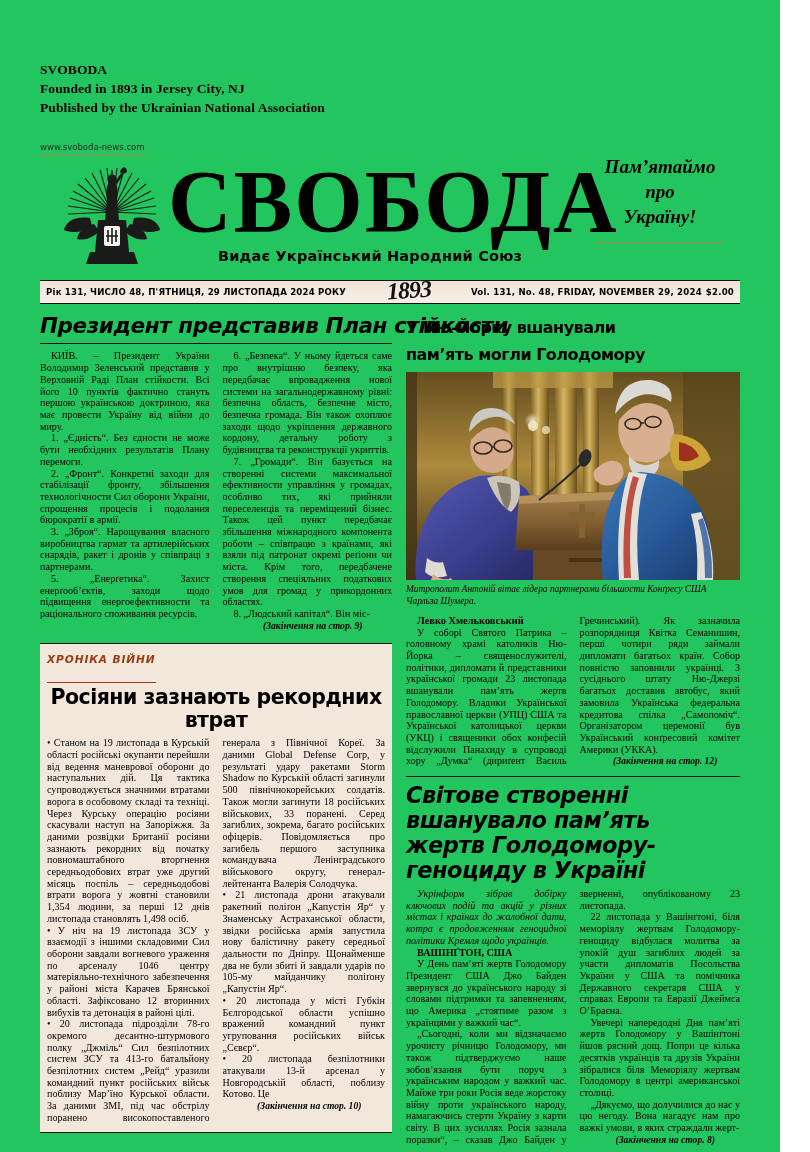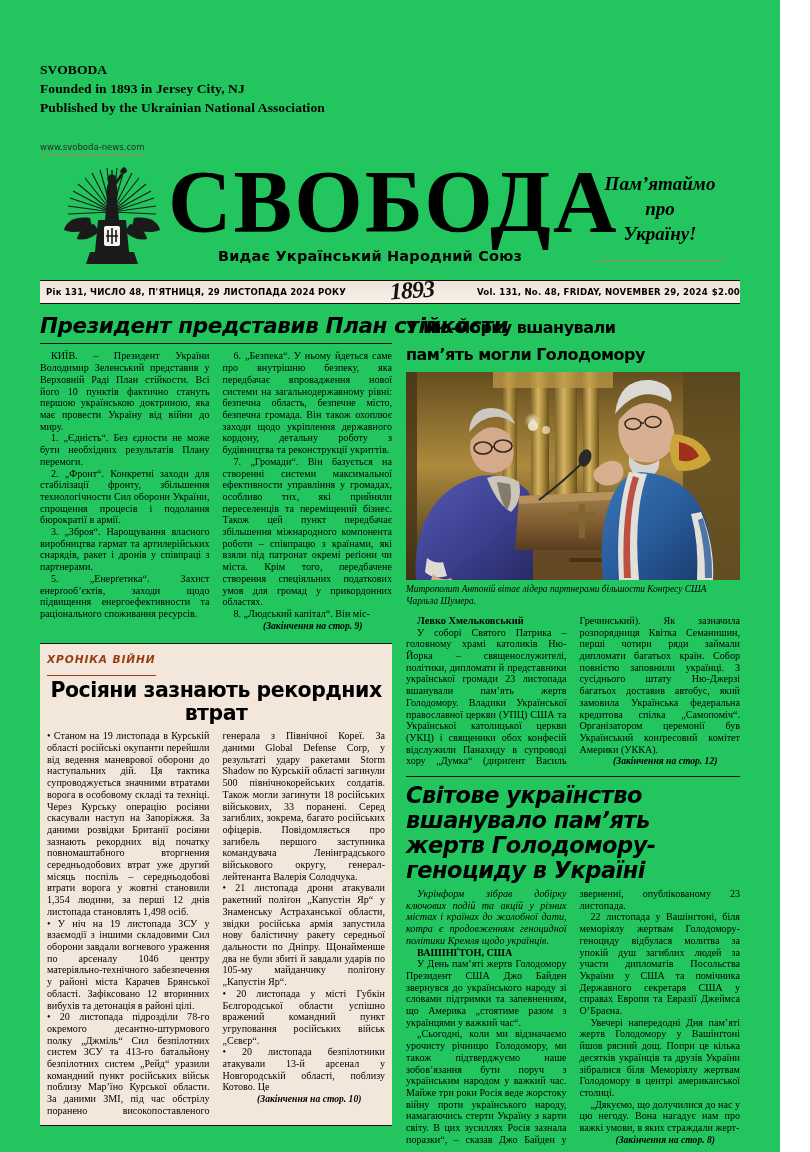--- a/index.html
+++ b/index.html
@@ -76,21 +76,21 @@
   .logotype .sub {
     font-family: "DejaVu Sans", sans-serif;
     font-size: 14.5px;
     font-weight: bold;
     letter-spacing: .2px;
     margin-top: -2px;
   }
   .slogan {
     position: absolute;
     right: 0;
-    top: 17px;
+    top: 0;
     width: 160px;
     text-align: center;
     font-family: "Liberation Serif", serif;
     font-style: italic;
     font-weight: bold;
     font-size: 19px;
     line-height: 25px;
   }
   .slogan .rule {
     margin-top: 14px;
@@ -111,21 +111,21 @@
     display: flex;
     align-items: center;
     font-family: "DejaVu Sans", sans-serif;
     font-size: 8.6px;
     font-weight: bold;
     letter-spacing: .2px;
   }
   .dl-left  { padding-left: 6px; flex: 0 0 auto; }
   .dl-mid   { flex: 1 1 auto; text-align: center; position: relative; }
   .dl-right { flex: 0 0 auto; padding-right: 4px; }
-  .dl-price { }
+  .dl-price { padding-right: 6px; }
   .year1893 {
     position: absolute;
     left: 50%;
     top: -15px;
     transform: translateX(-50%) rotate(-4deg);
     font-family: "Liberation Serif", serif;
     font-style: italic;
     font-weight: bold;
     font-size: 24px;
     color: #111;
@@ -219,21 +219,21 @@
   }
   .kicker {
     font-family: "DejaVu Sans", sans-serif;
     font-weight: bold;
     font-style: italic;
     font-size: 10.6px;
     letter-spacing: .9px;
     color: #9a3b12;
     border-bottom: 1.2px solid #9a3b12;
     display: inline-block;
-    padding-bottom: 10px;
+    padding-bottom: 17px;
     margin-bottom: 3px;
     text-align: right;
   }
   .chronicle .hl-big { text-align: center; font-size: 20.5px; line-height: 23px; margin-bottom: 5px;}
 
   
   .photo {
     width: 100%;
     height: 208px;
     margin-top: 4px;
@@ -501,21 +501,21 @@
           <p class="byline">Левко Хмельковський</p>
           <p>У соборі Святого Патрика – головному храмі католиків Ню-Йорка – священослужителі, політики, дипломати й представники української громади 23 листопада вшанували пам’ять жертв Голодомору.  Владики Української православної церкви (УПЦ) США та Української католицької церкви (УКЦ) і священики обох конфесій відслужили Панахиду в супроводі хору „Думка“ (дириґент Василь Гречинський). Як зазначила розпорядниця Квітка Семанишин, перші чотири ряди займали дипломати багатьох країн. Собор повністю заповнили українці. З сусіднього штату Ню-Джерзі багатьох доставив автобус, який замовила Українська федеральна кредитова спілка „Самопоміч“. Організатором церемонії був Український конґресовий комітет Америки (УККА).</p>
           <p class="jump">(Закінчення на стор. 12)</p>
         </div>
       </div>
 
       <div class="hr-thick"></div>
 
       <div>
         <div class="hl-slant">
-          <div>Світове українство вшанувало пам’ять</div>
+          <div>Світове створенні вшанувало пам’ять</div>
           <div>жертв Голодомору-геноциду в Україні</div>
         </div>
         <div class="twocol" style="margin-top:5px">
           <p class="lead-italic">Укрінформ зібрав добірку ключових подій та акцій у різних містах і країнах до жалобної дати, котра є продовженням геноцидної політики Кремля щодо українців.</p>
           <p class="subhead">ВАШІНҐТОН, США</p>
           <p>У День пам’яті жертв Голодомору Президент США Джо Байден звернувся до українського народу зі словами підтримки та запевненням, що Америка „стоятиме разом з українцями у важкий час“.</p>
           <p>„Сьогодні, коли ми відзначаємо урочисту річницю Голодомору, ми також підтверджуємо наше зобов’язання бути поруч з українським народом у важкий час. Майже три роки Росія веде жорстоку війну проти українського народу, намагаючись стерти Україну з карти світу. В цих зусиллях Росія зазнала поразки“, – сказав Джо Байден у зверненні, опублікованому 23 листопада.</p>
           <p>22 листопада у Вашінґтоні, біля меморіялу жертвам Голодомору-геноциду відбулася молитва за упокій душ загиблих людей за участи дипломатів Посольства України у США та помічника Державного секретаря США у справах Европи та Евразії Джеймса О’Браєна.</p>
           <p>Увечері напередодні Дня пам’яті жертв Голодомору у Вашінґтоні йшов рясний дощ. Попри це кілька десятків українців та друзів України зібралися біля Меморіялу жертвам Голодомору в центрі американської столиці.</p>
           <p>„Дякуємо, що долучилися до нас у цю негоду. Вона нагадує нам про важкі умови, в яких страждали жерт-</p>

